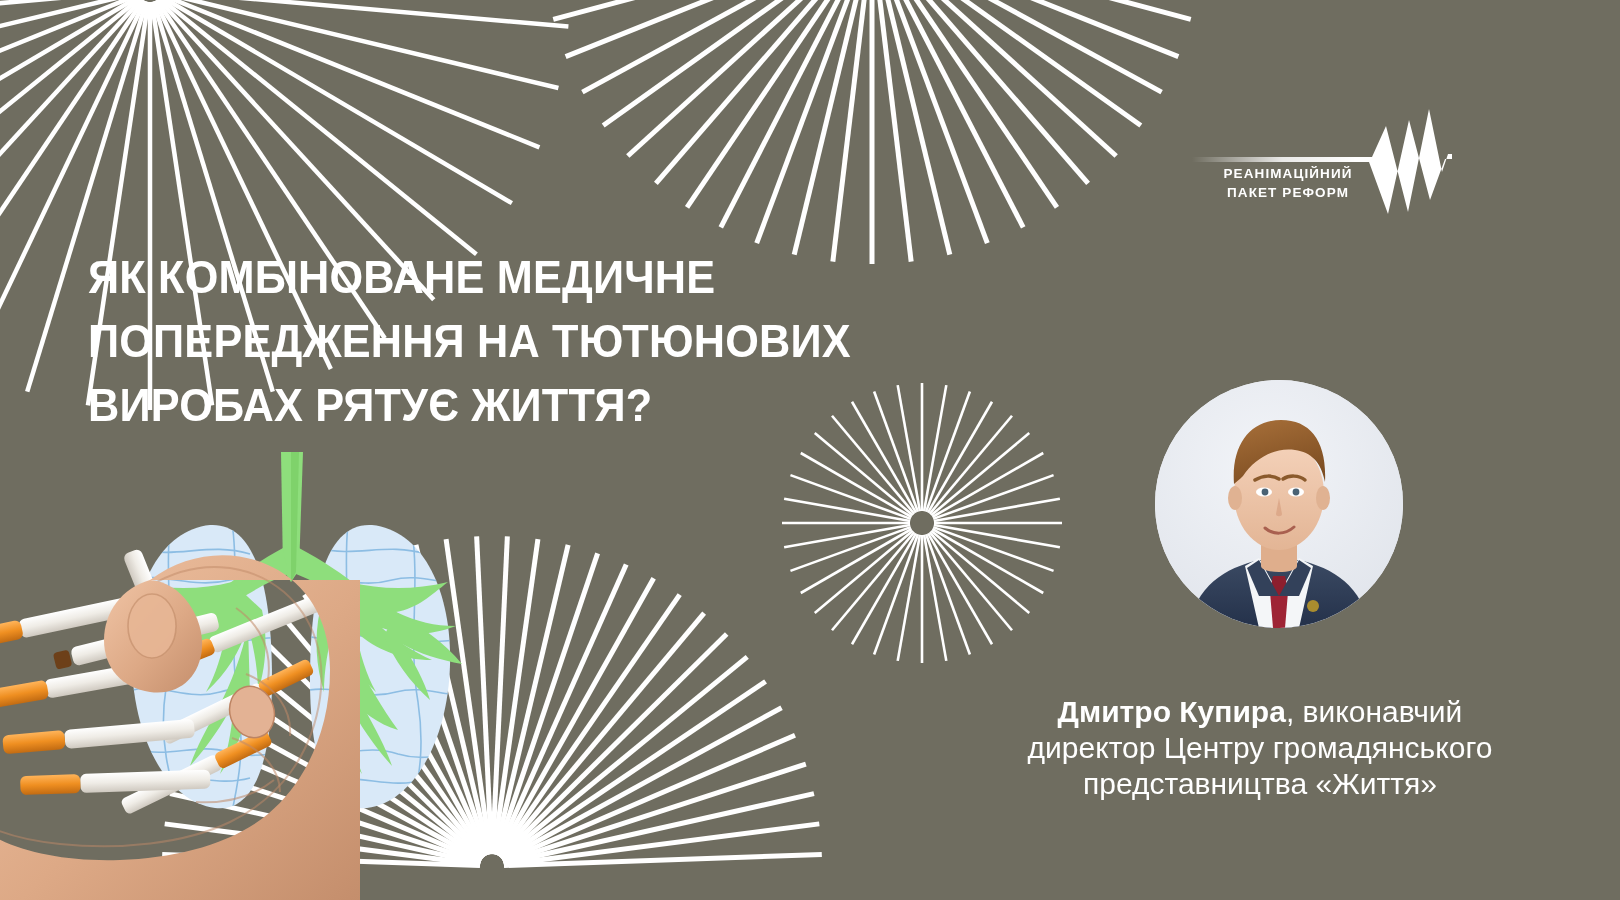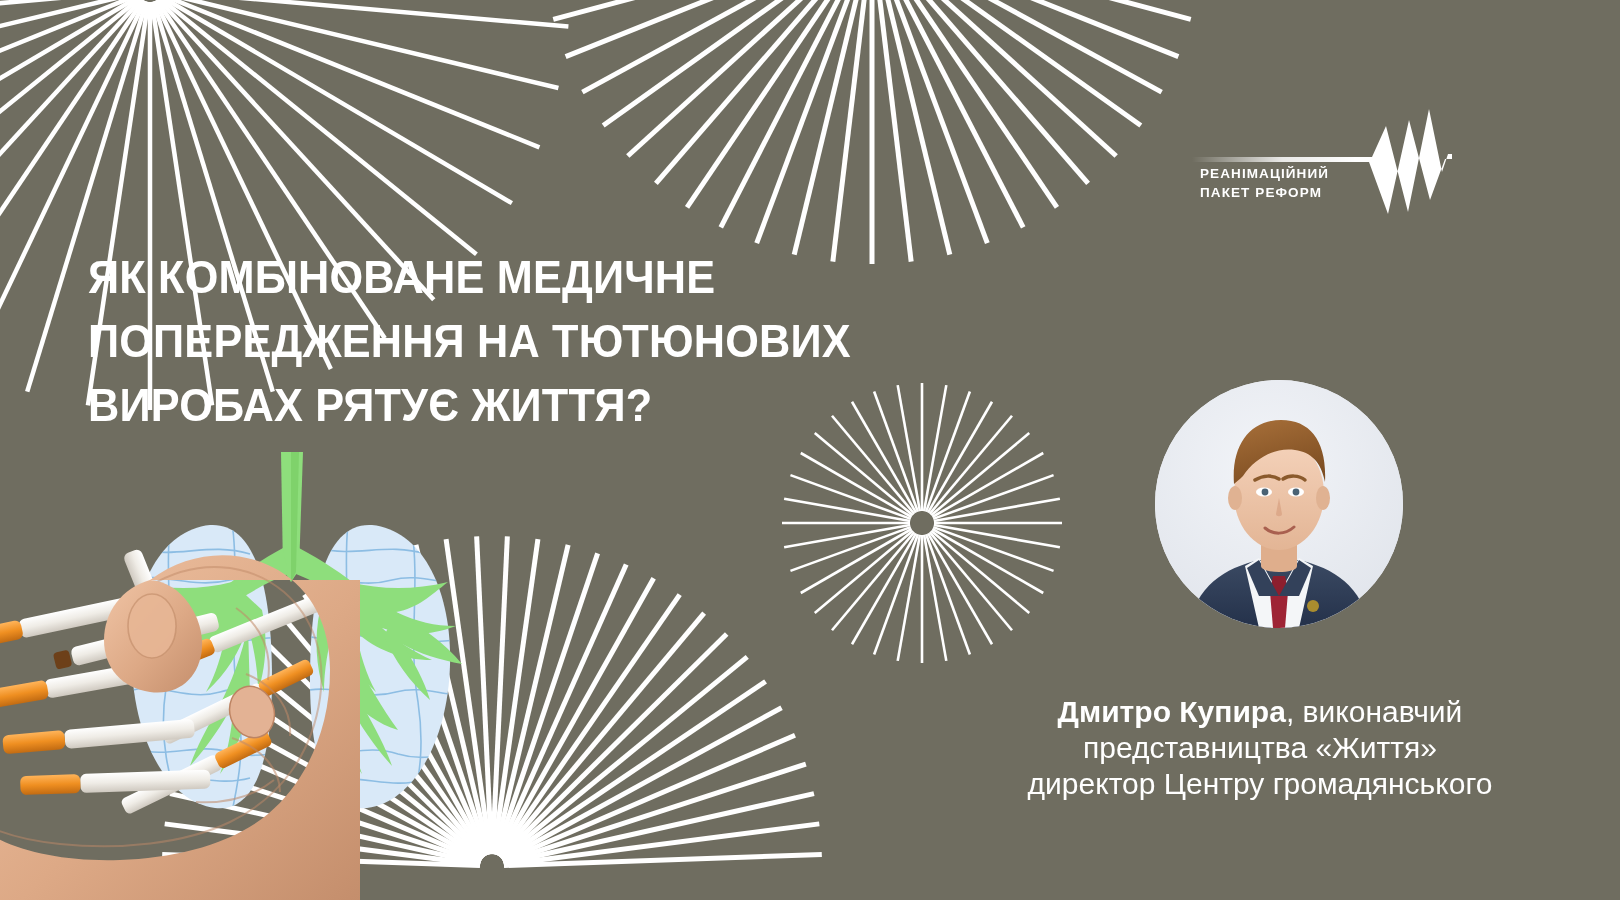--- a/index.html
+++ b/index.html
@@ -26,21 +26,21 @@
     transform:scaleX(0.94);
     transform-origin:left top;
     white-space:pre-line;
   }
 
   
   #logo{position:absolute;left:1186px;top:104px;width:266px;height:122px;}
   #logo .logo-text{
     position:absolute;left:14px;top:60px;width:176px;
     color:#ffffff;font-size:13.5px;font-weight:700;line-height:19px;
-    letter-spacing:1.1px;text-align:left;white-space:pre-line;
+    letter-spacing:1.1px;text-align:center;white-space:pre-line;
   }
   #logo svg{position:absolute;left:0;top:0;}
 
   
   #portrait{
     position:absolute;left:1155px;top:380px;width:248px;height:248px;
     border-radius:50%;overflow:hidden;
     background:#e8eaef;
   }
   #portrait svg{display:block;}
@@ -412,17 +412,17 @@
       <circle cx="141" cy="112" r="3.4" fill="#4a6274"></circle>
 
       <path d="M124,118 L121,134 C121,137 127,137 127,134 Z" fill="#d9a484" opacity="0.8"></path>
 
       <path d="M110,148 C118,155 130,155 139,147" stroke="#a9604f" stroke-width="3" fill="none" stroke-linecap="round"></path>
     </svg>
   </div>
 
   <div id="caption">
     <b>Дмитро Купира</b><span>, виконавчий</span>
+    <div>директор Центру громадянського</div>
     <div>представництва «Життя»</div>
-    <div>директор Центру громадянського</div>
   </div>
 
 </div>
 
 </body></html>

